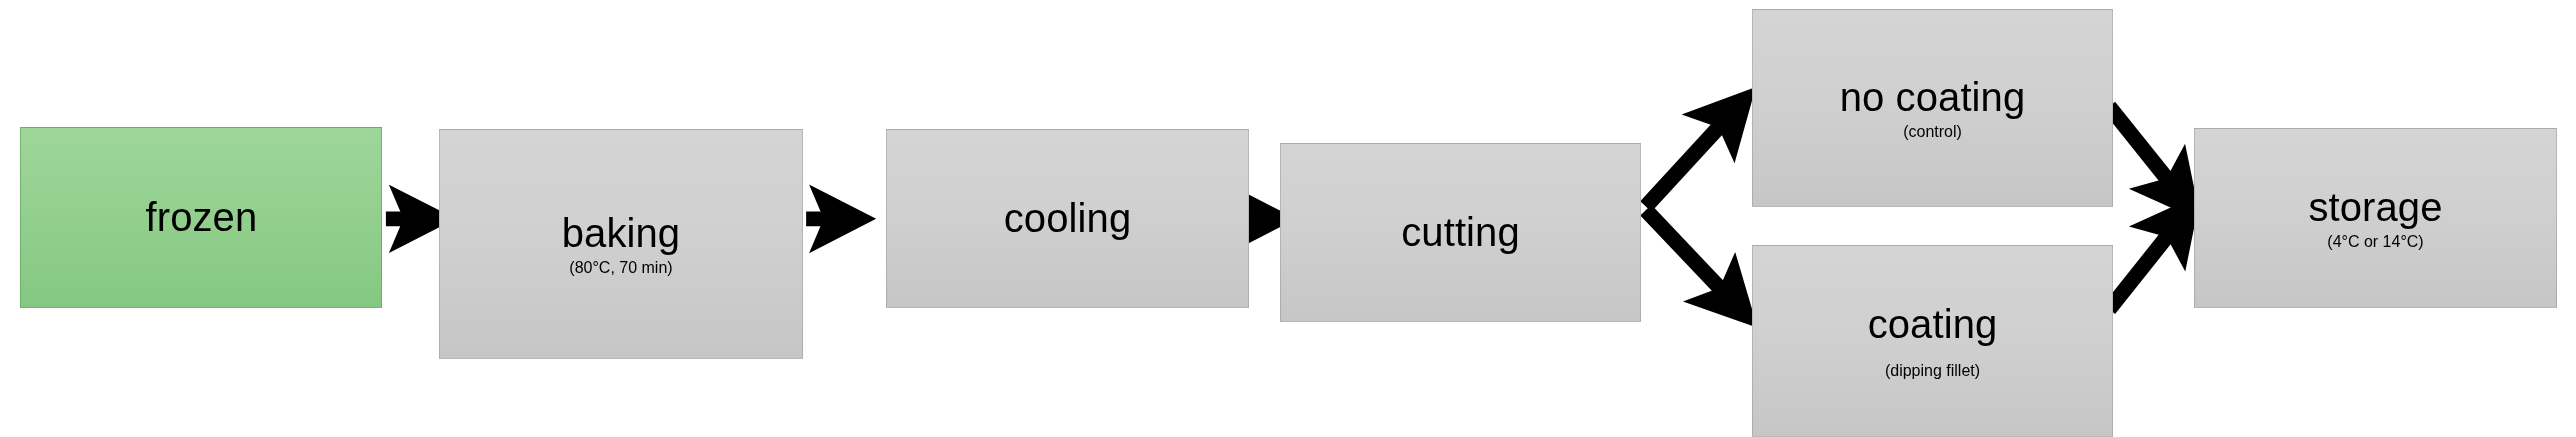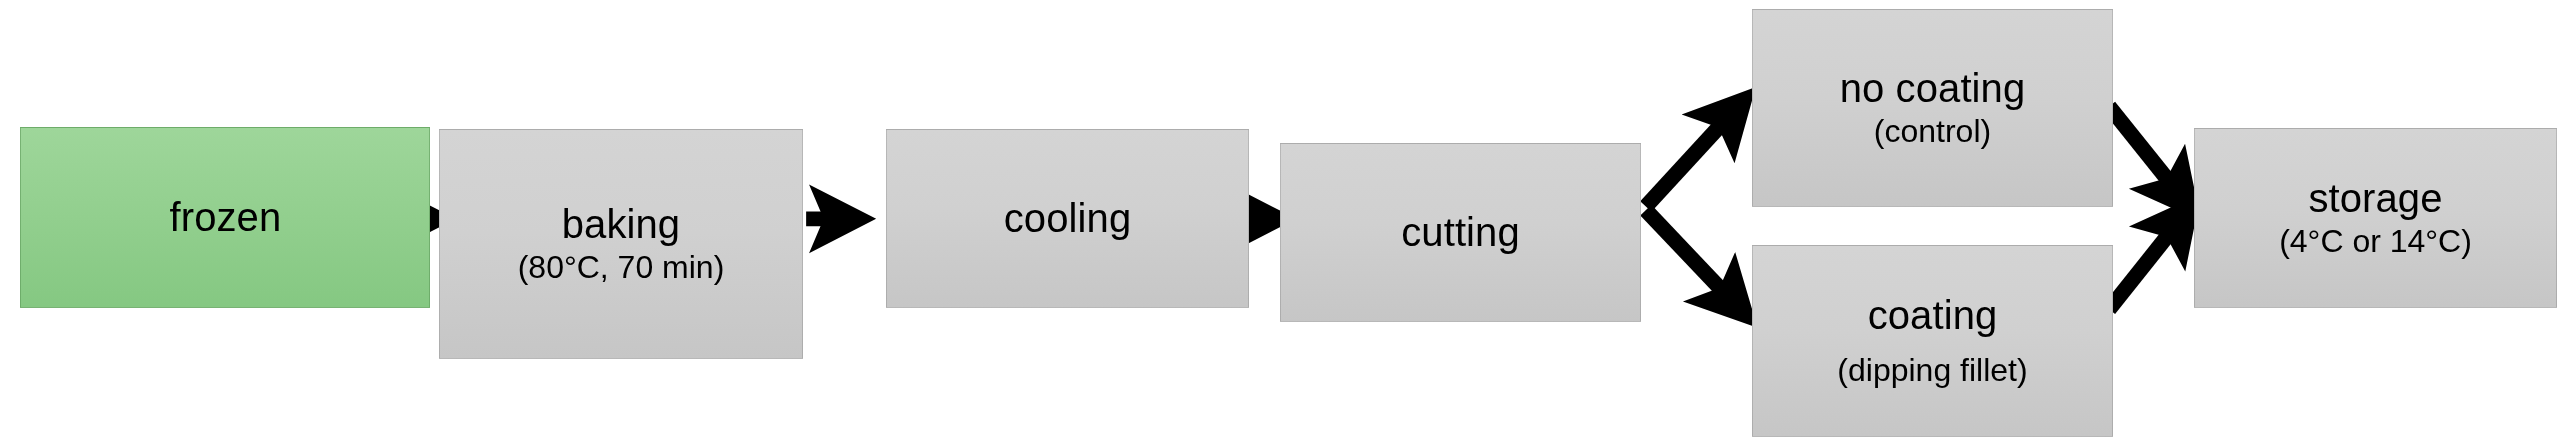--- a/index.html
+++ b/index.html
@@ -42,26 +42,26 @@
   }
   .node.green {
     background: linear-gradient(to bottom, #9ed69a 0%, #92cf8e 50%, #85c882 100%);
     border: 0.7px solid rgba(90,150,86,0.55);
   }
   .node .title {
     font-size: 40px;
     letter-spacing: 0.1px;
   }
   .node .sub {
-    font-size: 32px;
+    font-size: 16px;
     margin-top: 3px;
     text-align: right;
   }
   
-  #node-frozen   { left: 20.4px;   top: 127px; width: 410px; height: 181px; }
+  #node-frozen   { left: 20.4px;   top: 127px; width: 362px; height: 181px; }
   #node-baking   { left: 439px;  top: 129px; width: 364px; height: 230px; }
   #node-cooling  { left: 886px; top: 129px; width: 363px; height: 179px; }
   #node-cutting  { left: 1280px; top: 143px; width: 361px; height: 179px; }
   #node-nocoat   { left: 1752px; top: 8.8px;  width: 361px; height: 198px; }
   #node-coating  { left: 1752px; top: 245px; width: 361px; height: 192px; gap: 12px; }
   #node-storage  { left: 2194px; top: 128px; width: 363px; height: 180px; }
 </style>
 </head>
 <body>
 

